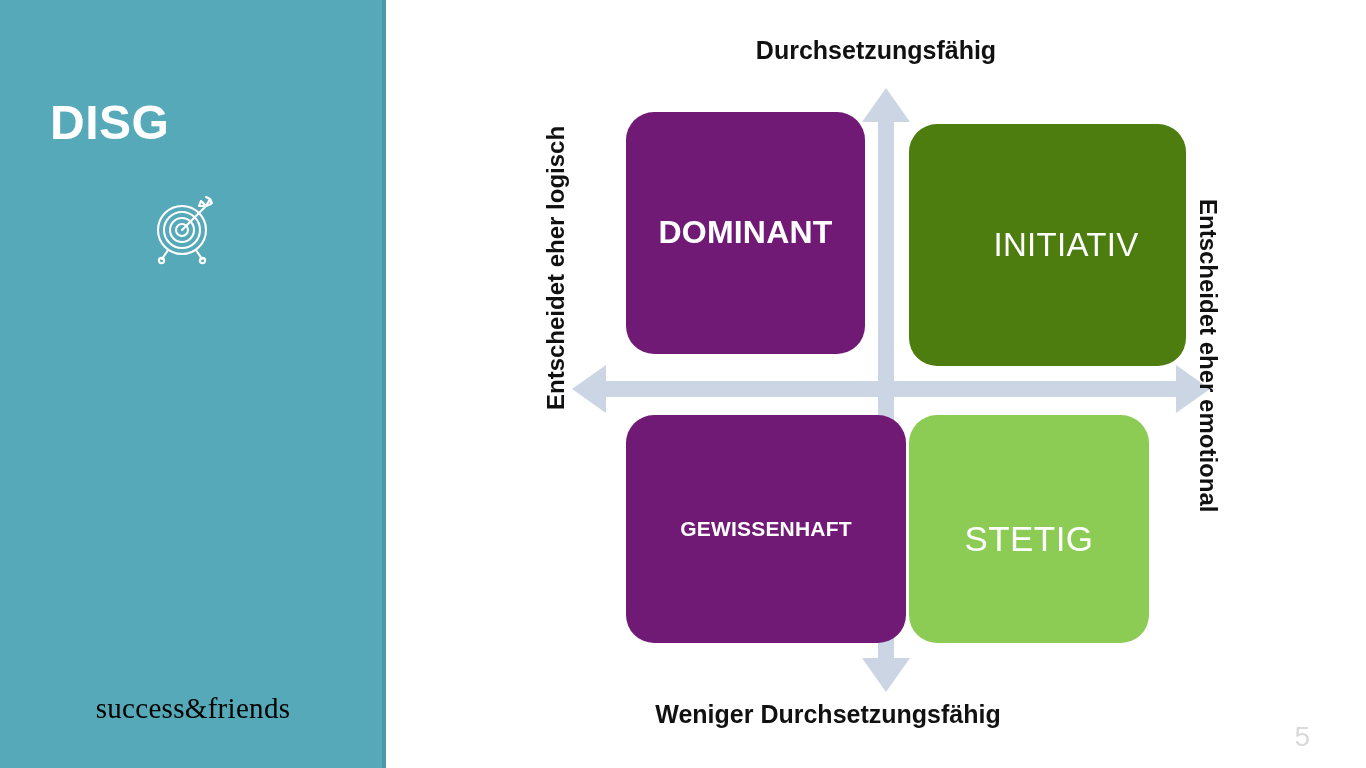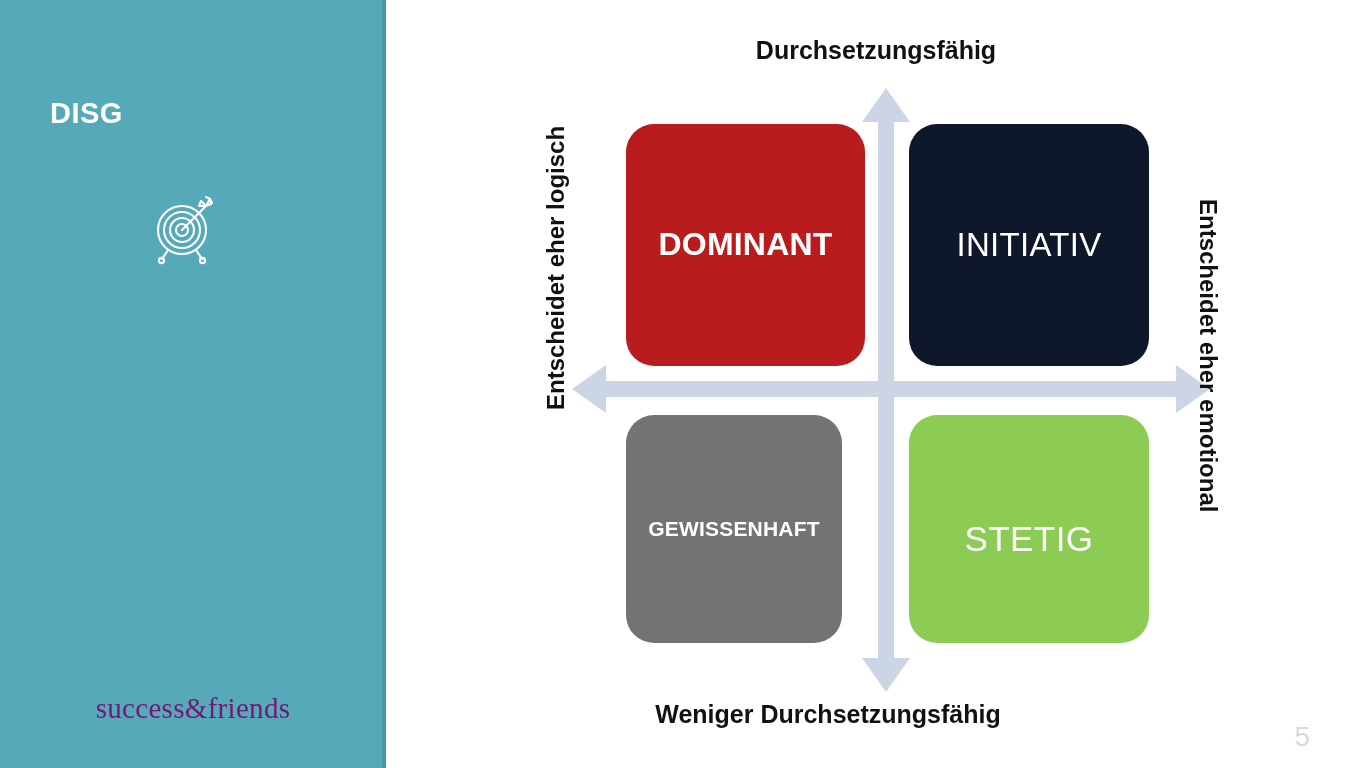--- a/index.html
+++ b/index.html
@@ -39,21 +39,21 @@
     width: 4px;
     height: 100%;
     background: #3F8C9B;
     opacity: 0.55;
   }
 
   #sidebar-title {
     position: absolute;
     left: 50px;
     top: 99px;
-    font-size: 29px;
+    font-size: 48px;
     font-weight: bold;
     color: #ffffff;
     letter-spacing: 0.5px;
     line-height: 1;
     text-align: center;
   }
 
   #target-icon-wrap {
     position: absolute;
     left: 144px;
@@ -64,21 +64,21 @@
   #target-icon-wrap svg { display: block; }
 
   #brand-logo {
     position: absolute;
     left: 0;
     top: 692px;
     width: 386px;
     text-align: center;
     font-family: "Liberation Serif", serif;
     font-size: 29px;
-    color: #701a75;
+    color: #000000;
     letter-spacing: 0.3px;
   }
 
   
   #diagram {
     position: absolute;
     left: 386px;
     top: 0;
     width: 980px;
     height: 768px;
@@ -104,35 +104,36 @@
     border-radius: 28px;
     text-align: center;
   }
   .quad-label {
     display: block;
     line-height: 1.05;
     padding: 0 6px;
   }
 
   #quad-dominant {
-    left: 240px;  top: 124px;  width: 239px; height: 242px;
-    background: #b91c1c;
+    left: 240px;  top: 112px;  width: 239px; height: 242px;
+    background: #701a75;
     text-align: right;
   }
   #quad-dominant .quad-label { font-size: 32px; font-weight: bold; letter-spacing: 0.2px; }
 
   #quad-initiativ {
     left: 523px; top: 124px;  width: 240px; height: 242px;
-    background: #0f172a;
+    background: #4d7c0f;
+    padding-left: 37px;
   }
   #quad-initiativ .quad-label { font-size: 33px; font-weight: normal; letter-spacing: 0.3px; }
 
   #quad-gewissenhaft {
-    left: 240px; top: 415px; width: 216px; height: 228px;
-    background: #737373;
+    left: 240px; top: 415px; width: 280px; height: 228px;
+    background: #701a75;
   }
   #quad-gewissenhaft .quad-label { font-size: 21px; font-weight: bold; letter-spacing: 0.2px; }
 
   #quad-stetig {
     left: 523px; top: 415px; width: 240px; height: 228px;
     background: #8CCC55;
   }
   #quad-stetig .quad-label { font-size: 35px; font-weight: normal; letter-spacing: 0.4px; margin-top: 20px; }
 
   

